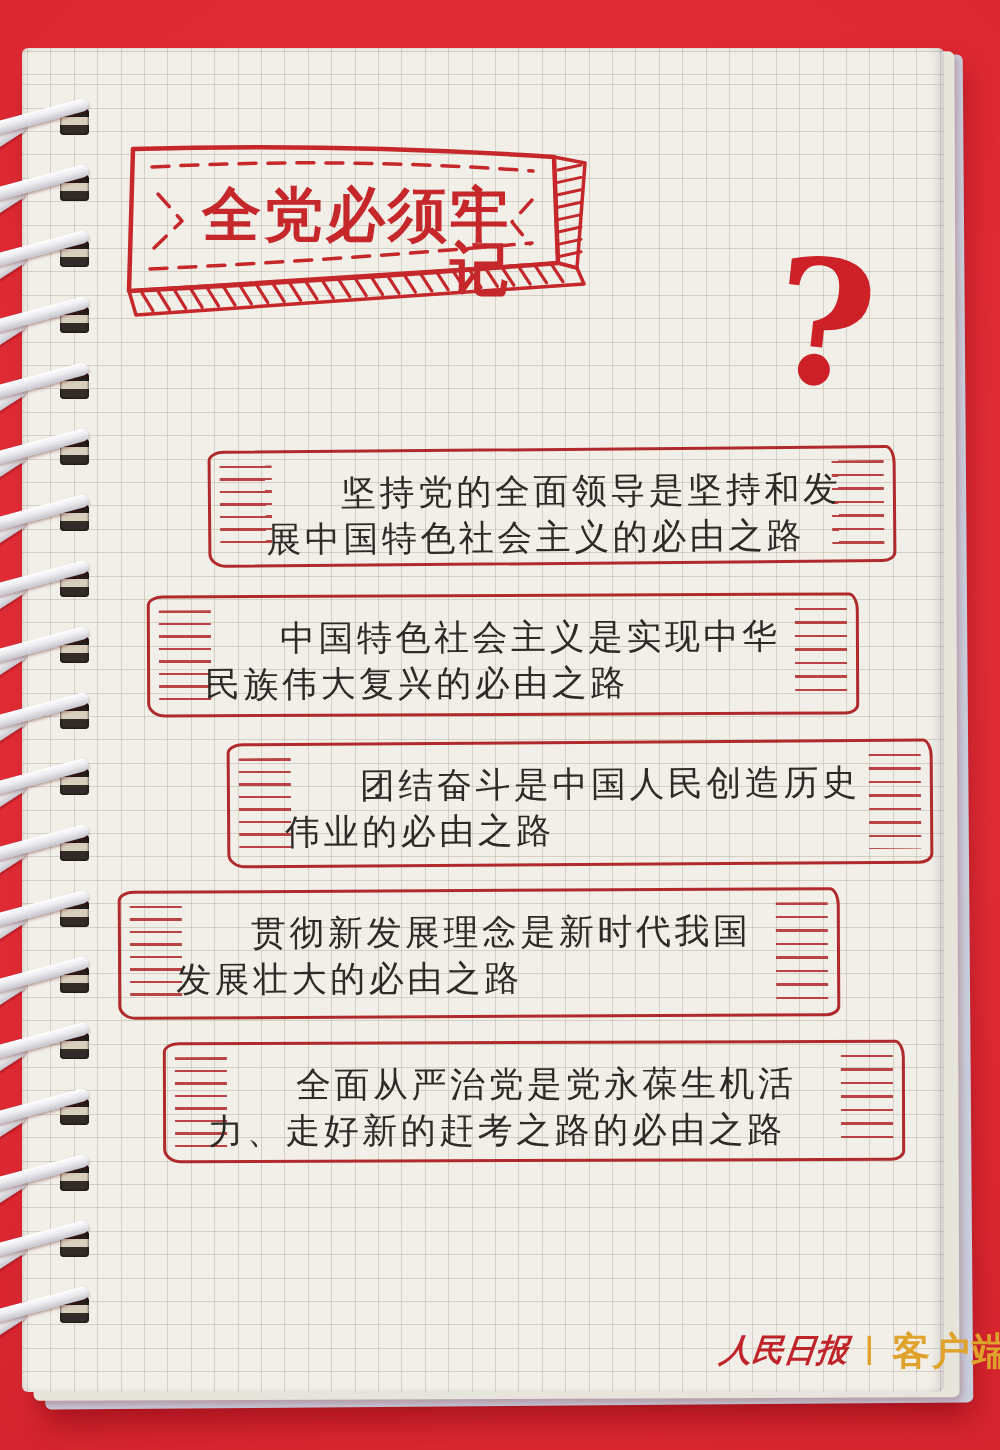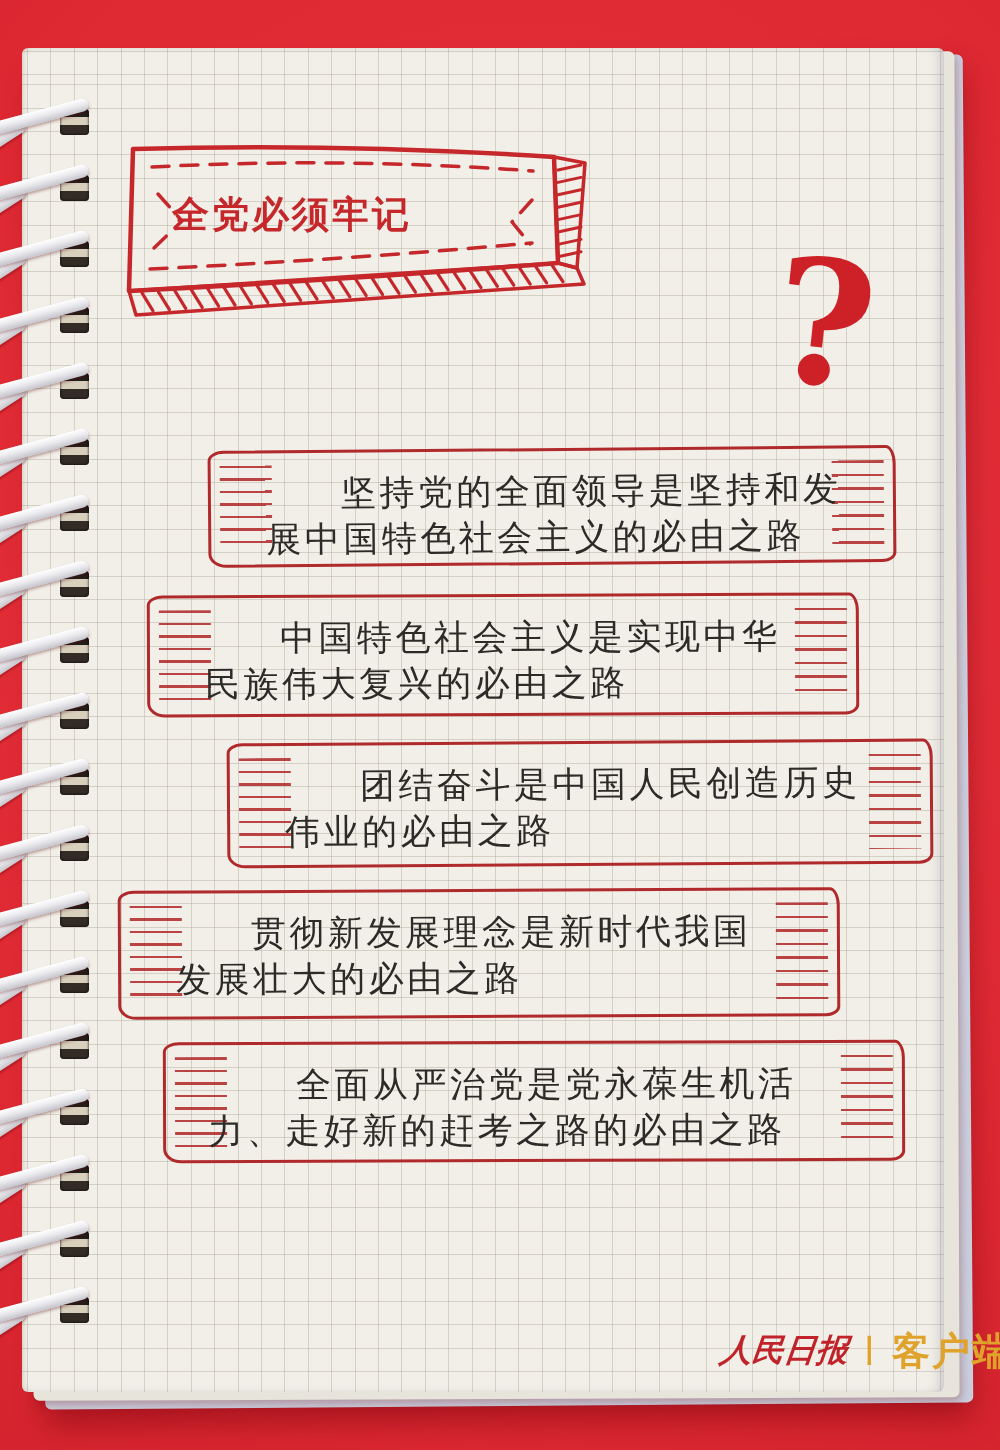--- a/index.html
+++ b/index.html
@@ -56,21 +56,21 @@
   }
   
   .banner-wrap { position:absolute; left:104px; top:94px; width:470px; height:180px; }
   .banner-wrap svg { width:100%; height:100%; overflow:visible; }
   .banner-wrap path, .banner-wrap line { fill:none; stroke:#c5272b; stroke-linecap:round; stroke-linejoin:round; }
   .outline { stroke-width:4.5; }
   .thin    { stroke-width:3.5; }
   .dash    { stroke-width:3.5; stroke-dasharray:17 12; }
   .banner-label {
     position:absolute; left:150px; top:140px; width:340px;
-    text-align:left; font-size:37px; line-height:54px; font-weight:900;
+    text-align:right; font-size:59px; line-height:54px; font-weight:900;
     letter-spacing:3px; color:#c5272b;
     font-family:"Liberation Serif","DejaVu Serif",serif;
   }
   
   .page-title {
     position:absolute; left:156px; top:252px;
     font-size:64px; font-weight:900; letter-spacing:1px; color:#c92127;
     font-family:"Liberation Serif","DejaVu Serif",serif;
     white-space:nowrap;
   }

